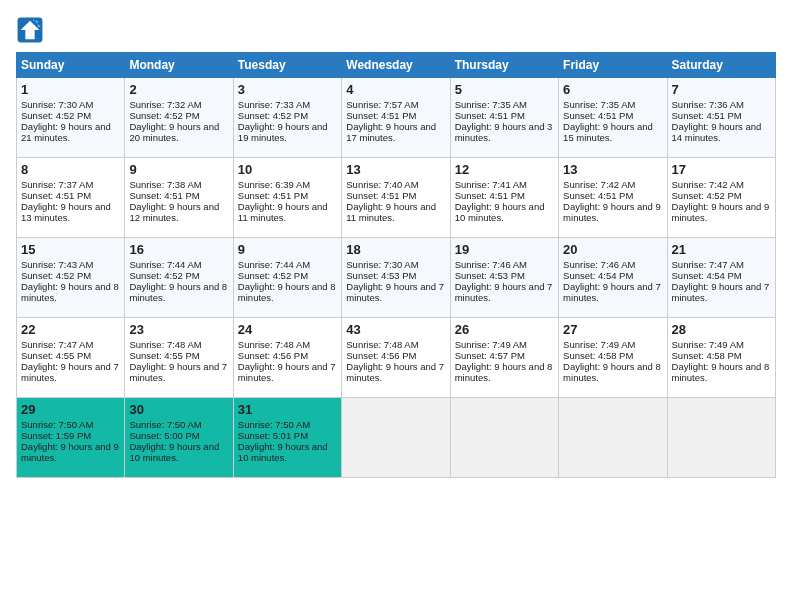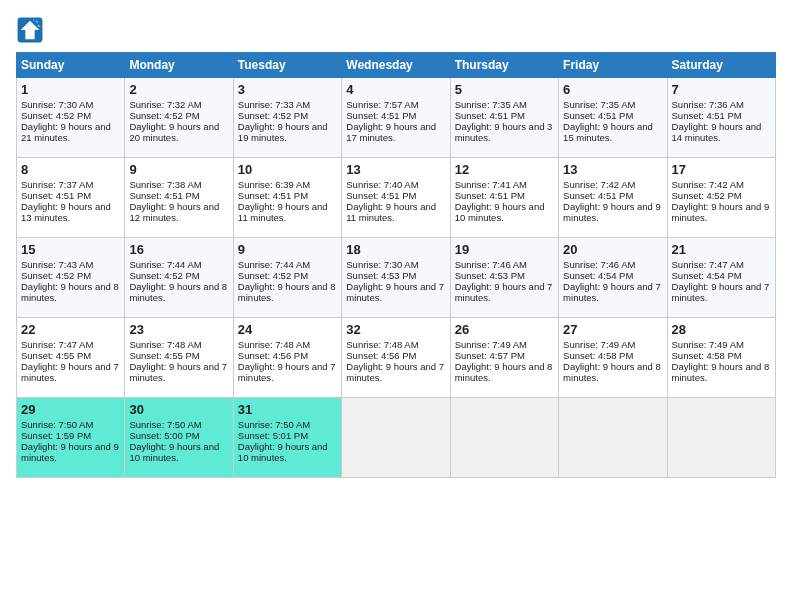--- a/index.html
+++ b/index.html
@@ -71,21 +71,21 @@
       padding: 4px 4px;
       font-size: 9.5px;
       color: #222;
       height: 80px;
       background: #fff;
     }
     tbody tr:nth-child(odd) td {
       background: #f5f8fc;
     }
     tbody tr:last-child td {
-      background: #5eead4;
+      background: #14b8a6;
     }
     .day-num {
       font-size: 13px;
       font-weight: bold;
       display: block;
       margin-bottom: 2px;
     }
     .empty-cell {
       background: #f0f0f0 !important;
     }
@@ -270,21 +270,21 @@
         <span>Sunset: 4:55 PM</span><br>
         <span>Daylight: 9 hours and 7 minutes.</span>
       </td>
           <td>
         <span class="day-num">24</span>
         <span>Sunrise: 7:48 AM</span><br>
         <span>Sunset: 4:56 PM</span><br>
         <span>Daylight: 9 hours and 7 minutes.</span>
       </td>
           <td>
-        <span class="day-num">32</span>
+        <span class="day-num">43</span>
         <span>Sunrise: 7:48 AM</span><br>
         <span>Sunset: 4:56 PM</span><br>
         <span>Daylight: 9 hours and 7 minutes.</span>
       </td>
           <td>
         <span class="day-num">26</span>
         <span>Sunrise: 7:49 AM</span><br>
         <span>Sunset: 4:57 PM</span><br>
         <span>Daylight: 9 hours and 8 minutes.</span>
       </td>

